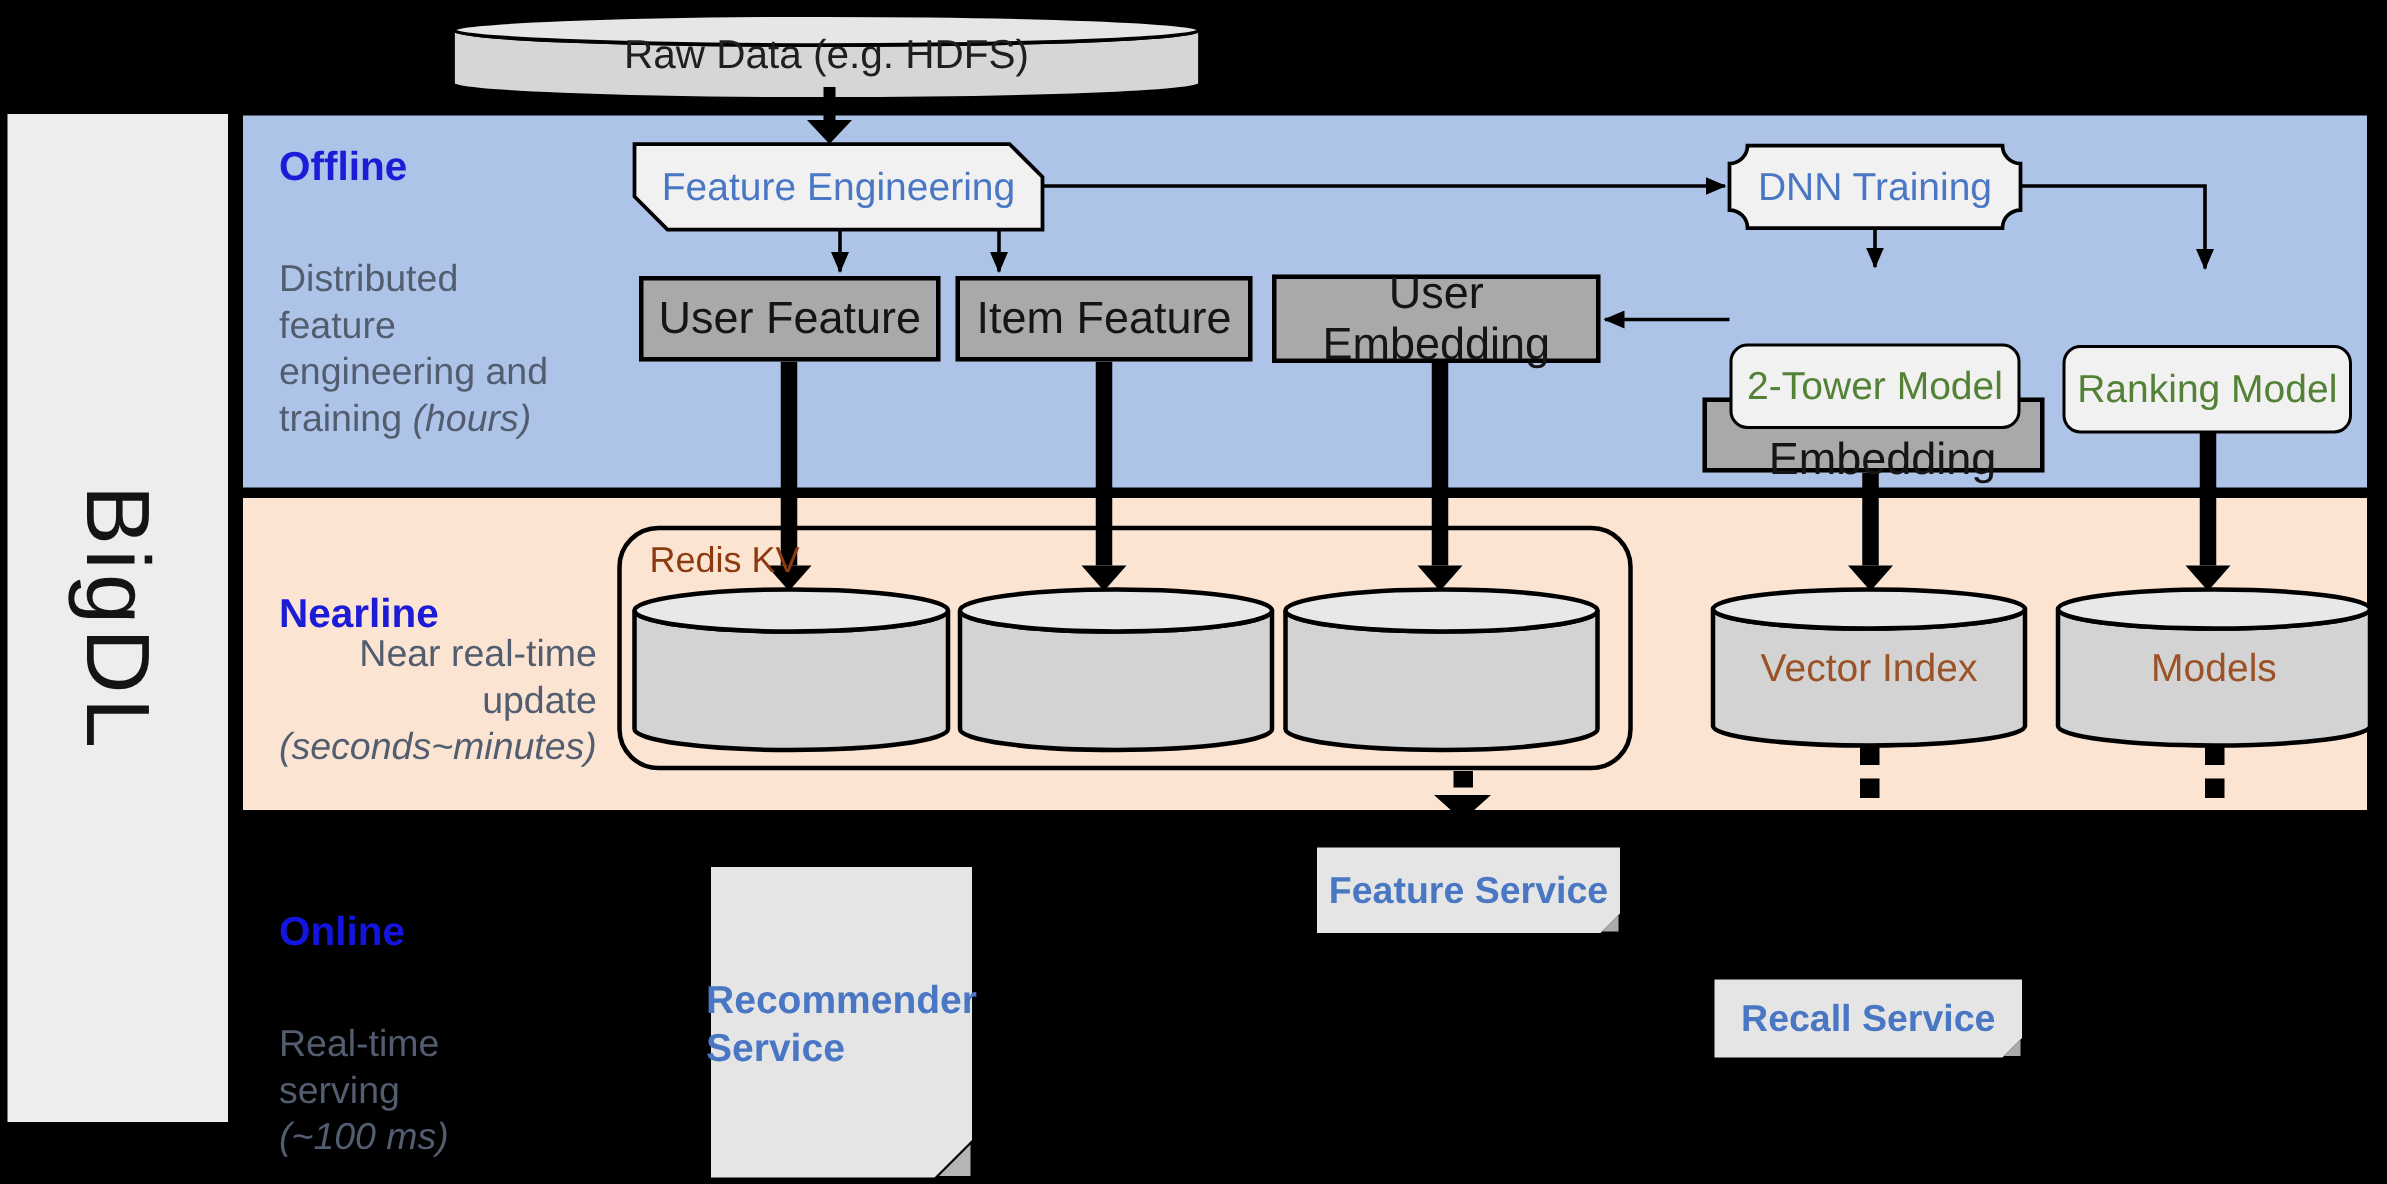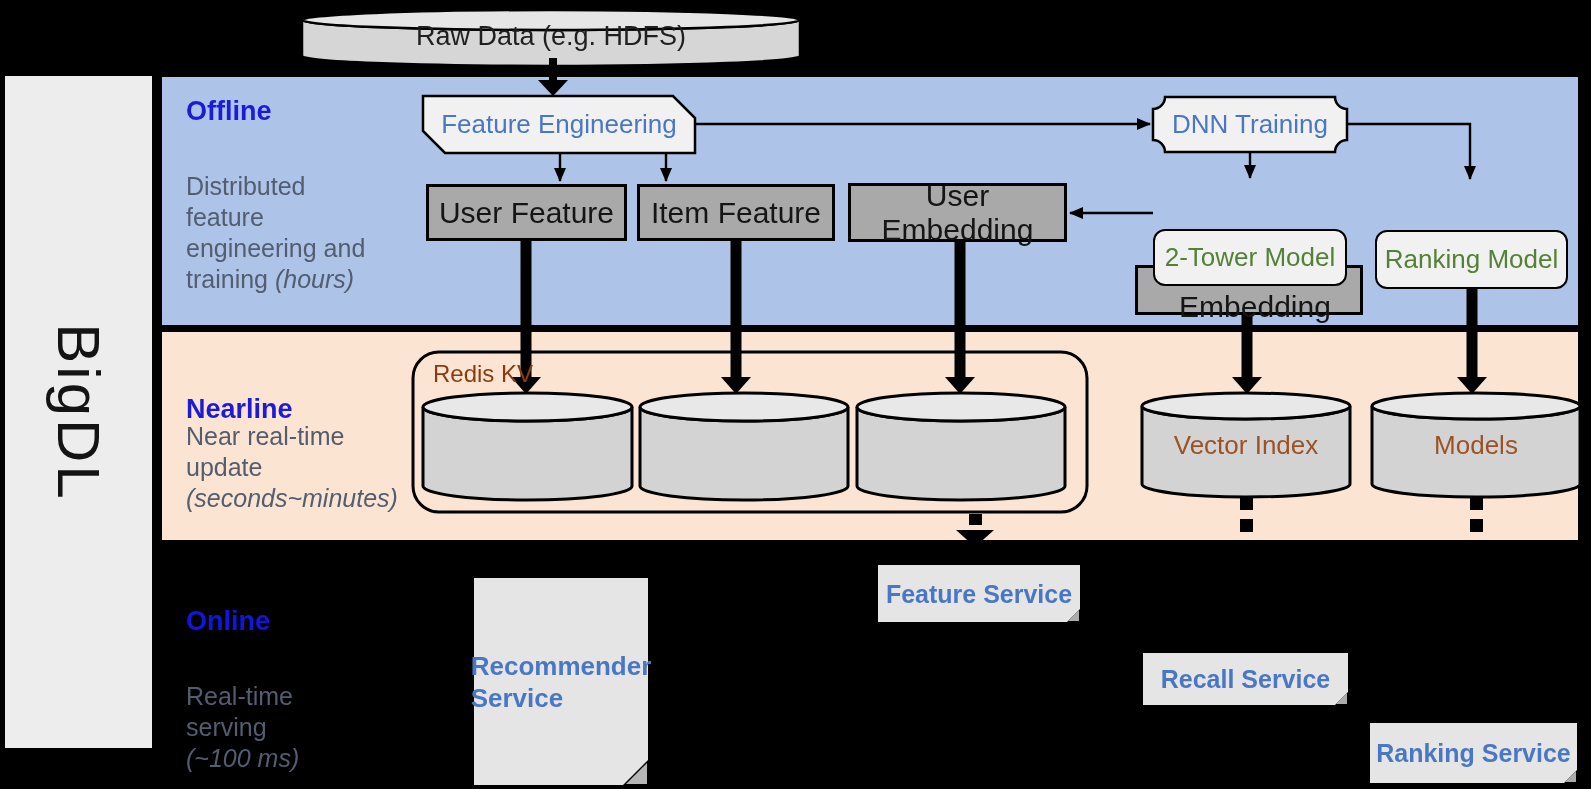--- a/index.html
+++ b/index.html
@@ -141,21 +141,21 @@
 
   <div class="abs sec-label" style="left:186px;top:96px;">Offline</div>
   <div class="abs sec-desc" style="left:186px;top:140px;">
     <span>Distributed
 feature
 engineering and</span>
     <div><span>training </span><em class="time">(hours)</em></div>
   </div>
 
   <div class="abs sec-label" style="left:186px;top:348px;margin-top:46px;">Nearline</div>
-  <div class="abs sec-desc" style="left:186px;top:390px;">
+  <div class="abs sec-desc" style="left:186px;top:390px;text-align:right;">
     <span>Near real-time
 update</span>
     <div><em class="time">(seconds~minutes)</em></div>
   </div>
 
   <div class="abs sec-label online-head" style="left:186px;top:606px;">Online</div>
   <div class="abs sec-desc" style="left:186px;top:650px;">
     <span>Real-time
 serving</span>
     <div><em class="time">(~100 ms)</em></div>
@@ -172,15 +172,14 @@
   <div class="abs node-label light-box" style="left:1153px;top:182px;width:194px;height:57px;">2-Tower Model</div>
   <div class="abs node-label light-box" style="left:1375px;top:183px;width:193px;height:59px;">Ranking Model</div>
 
   <div class="abs redis-label" style="left:433px;top:360px;">Redis KV</div>
   <div class="abs node-label brown-text cyl-label" style="left:1142px;top:398px;width:208px;height:94px;">Vector Index</div>
   <div class="abs node-label brown-text cyl-label" style="left:1372px;top:398px;width:208px;height:94px;">Models</div>
 
   <div class="abs svc doc" style="left:474px;top:578px;width:174px;height:207px;">Recommender Service</div>
   <div class="abs svc" style="left:878px;top:565px;width:202px;height:57px;">Feature Service</div>
   <div class="abs svc" style="left:1143px;top:653px;width:205px;height:52px;">Recall Service</div>
-  <div class="abs svc" style="left:1370px;top:723px;width:207px;height:60px;">Ranking Service</div>
 
 </div>
 
 </body></html>

